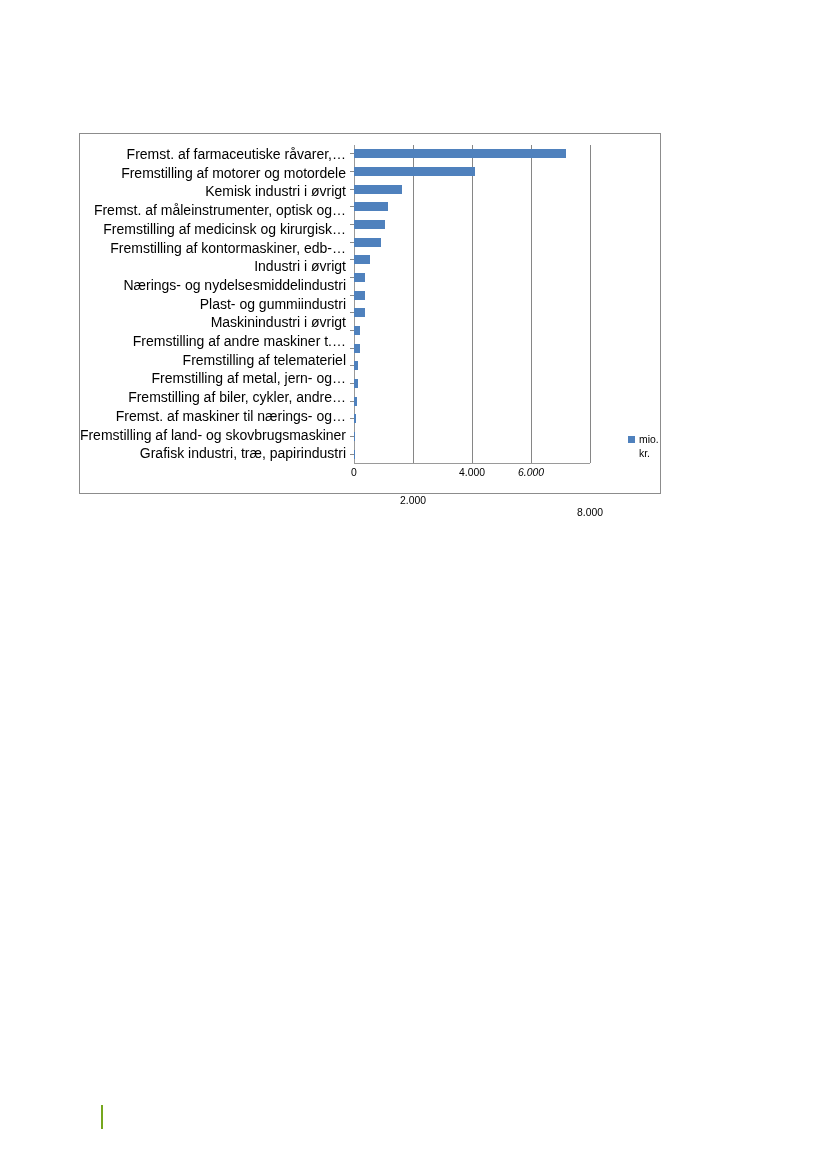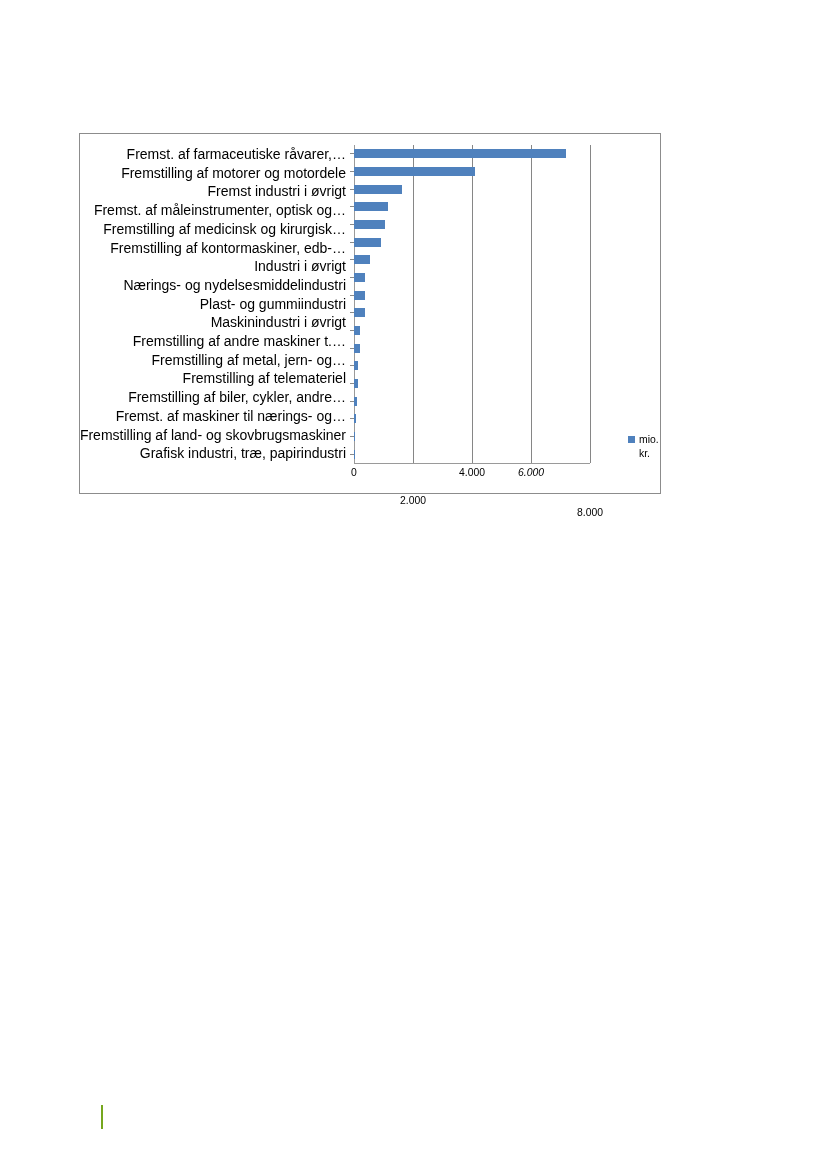--- a/index.html
+++ b/index.html
@@ -169,31 +169,31 @@
 </style>
 </head>
 <body>
 
 <div id="chart-frame">
   <div id="chart-body">
 
     <div id="category-axis">
       <div class="cat-label">Fremst. af farmaceutiske råvarer,…</div>
       <div class="cat-label">Fremstilling af motorer og motordele</div>
-      <div class="cat-label">Fremst industri i øvrigt</div>
+      <div class="cat-label">Kemisk industri i øvrigt</div>
       <div class="cat-label">Fremst. af måleinstrumenter, optisk og…</div>
       <div class="cat-label">Fremstilling af medicinsk og kirurgisk…</div>
       <div class="cat-label">Fremstilling af kontormaskiner, edb-…</div>
       <div class="cat-label">Industri i øvrigt</div>
       <div class="cat-label">Nærings- og nydelsesmiddelindustri</div>
       <div class="cat-label">Plast- og gummiindustri</div>
       <div class="cat-label">Maskinindustri i øvrigt</div>
       <div class="cat-label">Fremstilling af andre maskiner t.…</div>
+      <div class="cat-label">Fremstilling af telemateriel</div>
       <div class="cat-label">Fremstilling af metal, jern- og…</div>
-      <div class="cat-label">Fremstilling af telemateriel</div>
       <div class="cat-label">Fremstilling af biler, cykler, andre…</div>
       <div class="cat-label">Fremst. af maskiner til nærings- og…</div>
       <div class="cat-label">Fremstilling af land- og skovbrugsmaskiner</div>
       <div class="cat-label">Grafisk industri, træ, papirindustri</div>
     </div>
 
     <div id="plot-area">
       <div id="gridlines">
           <div class="gridline axis-zero" style="left: 0%;"></div>
           <div class="gridline" style="left: 25%;"></div>

